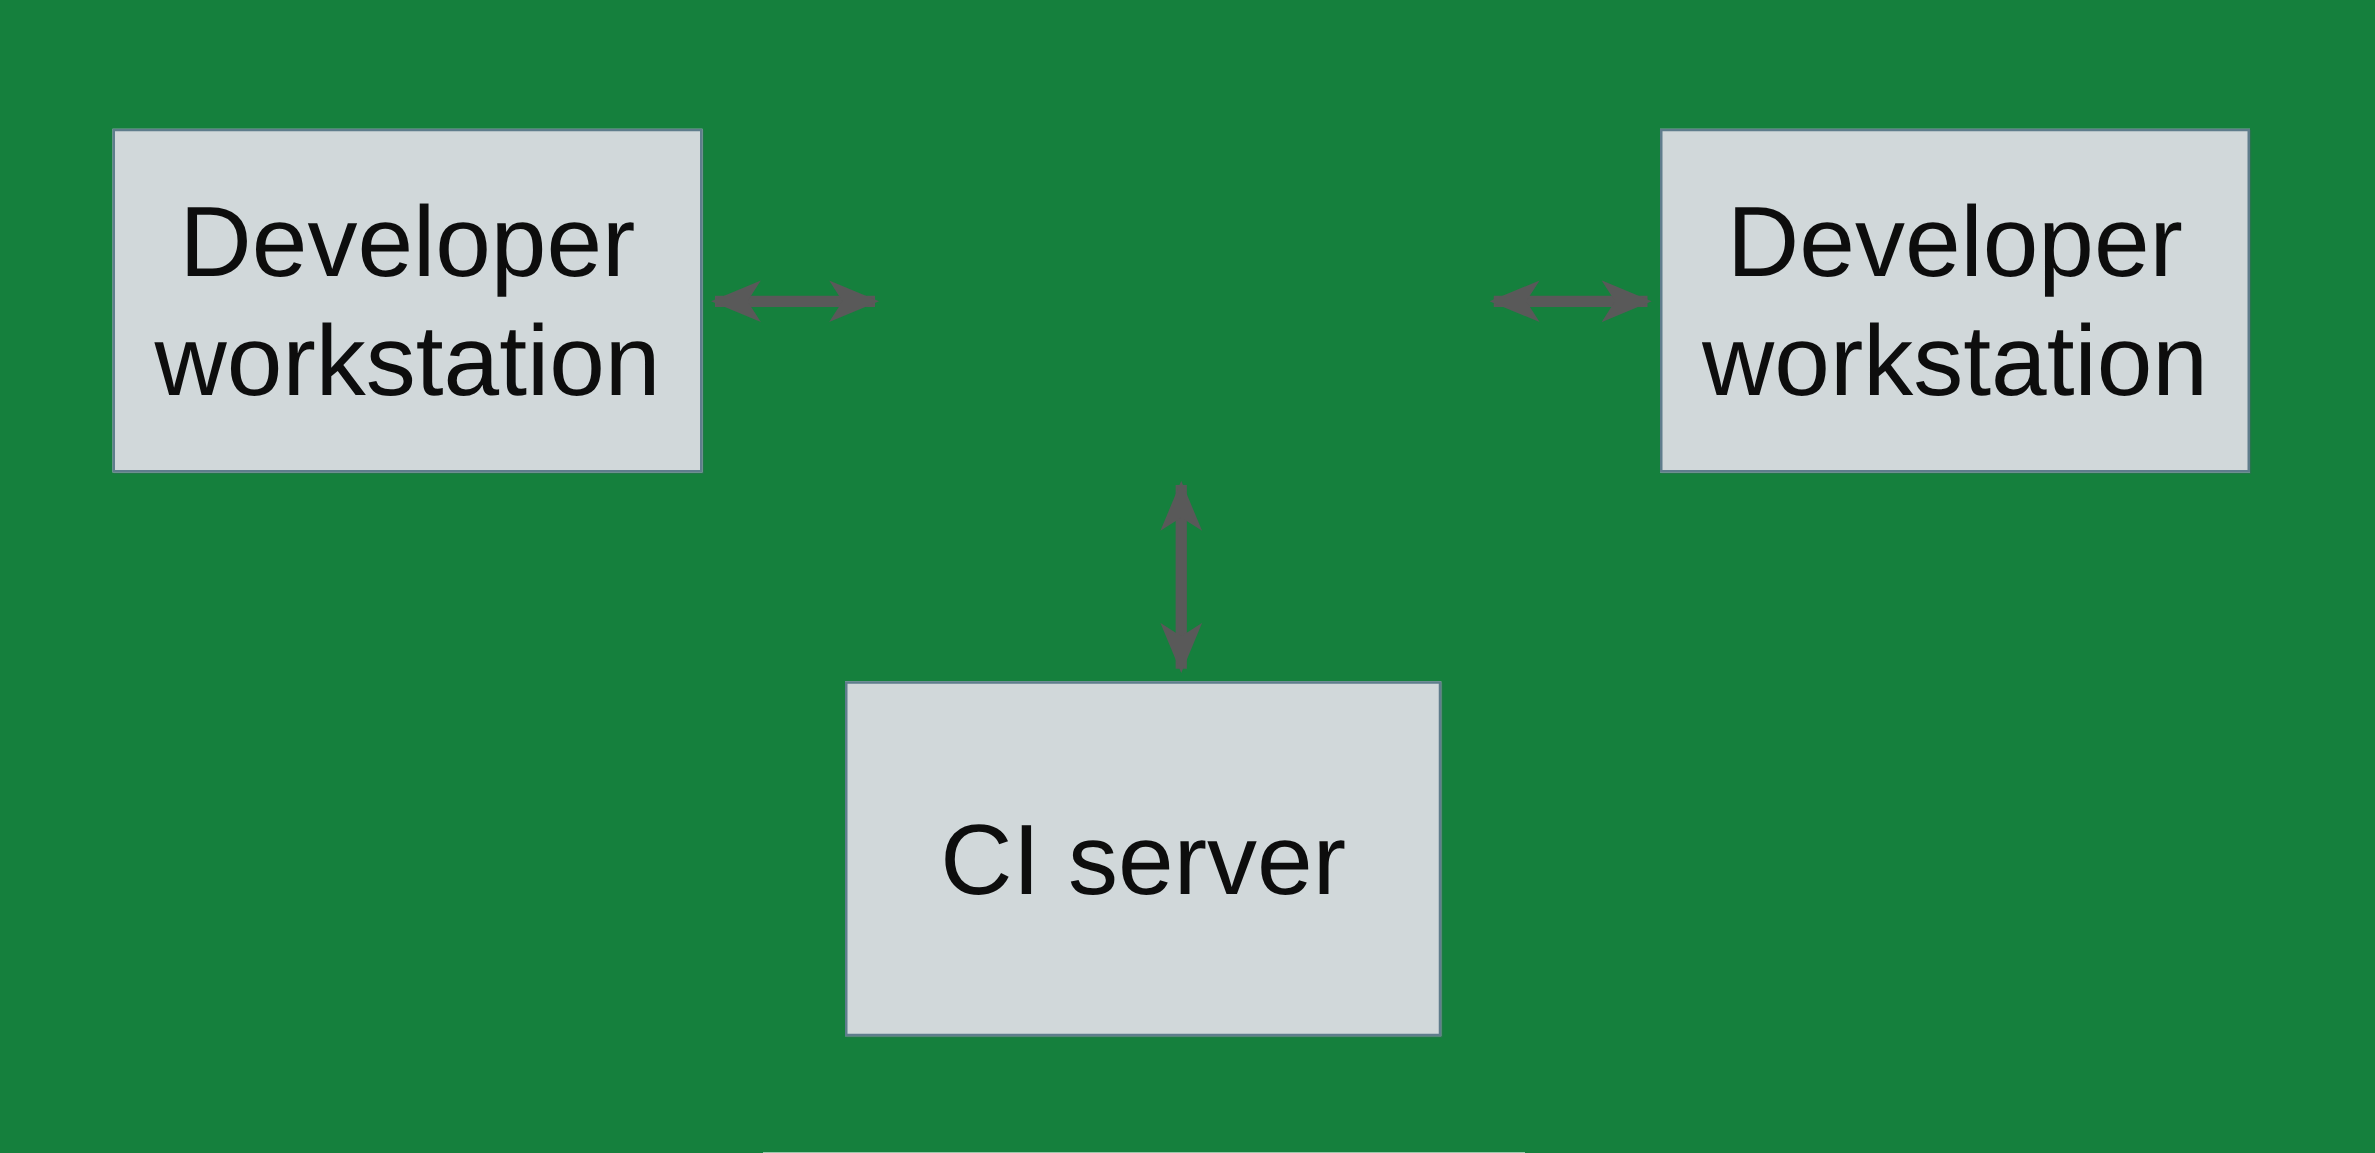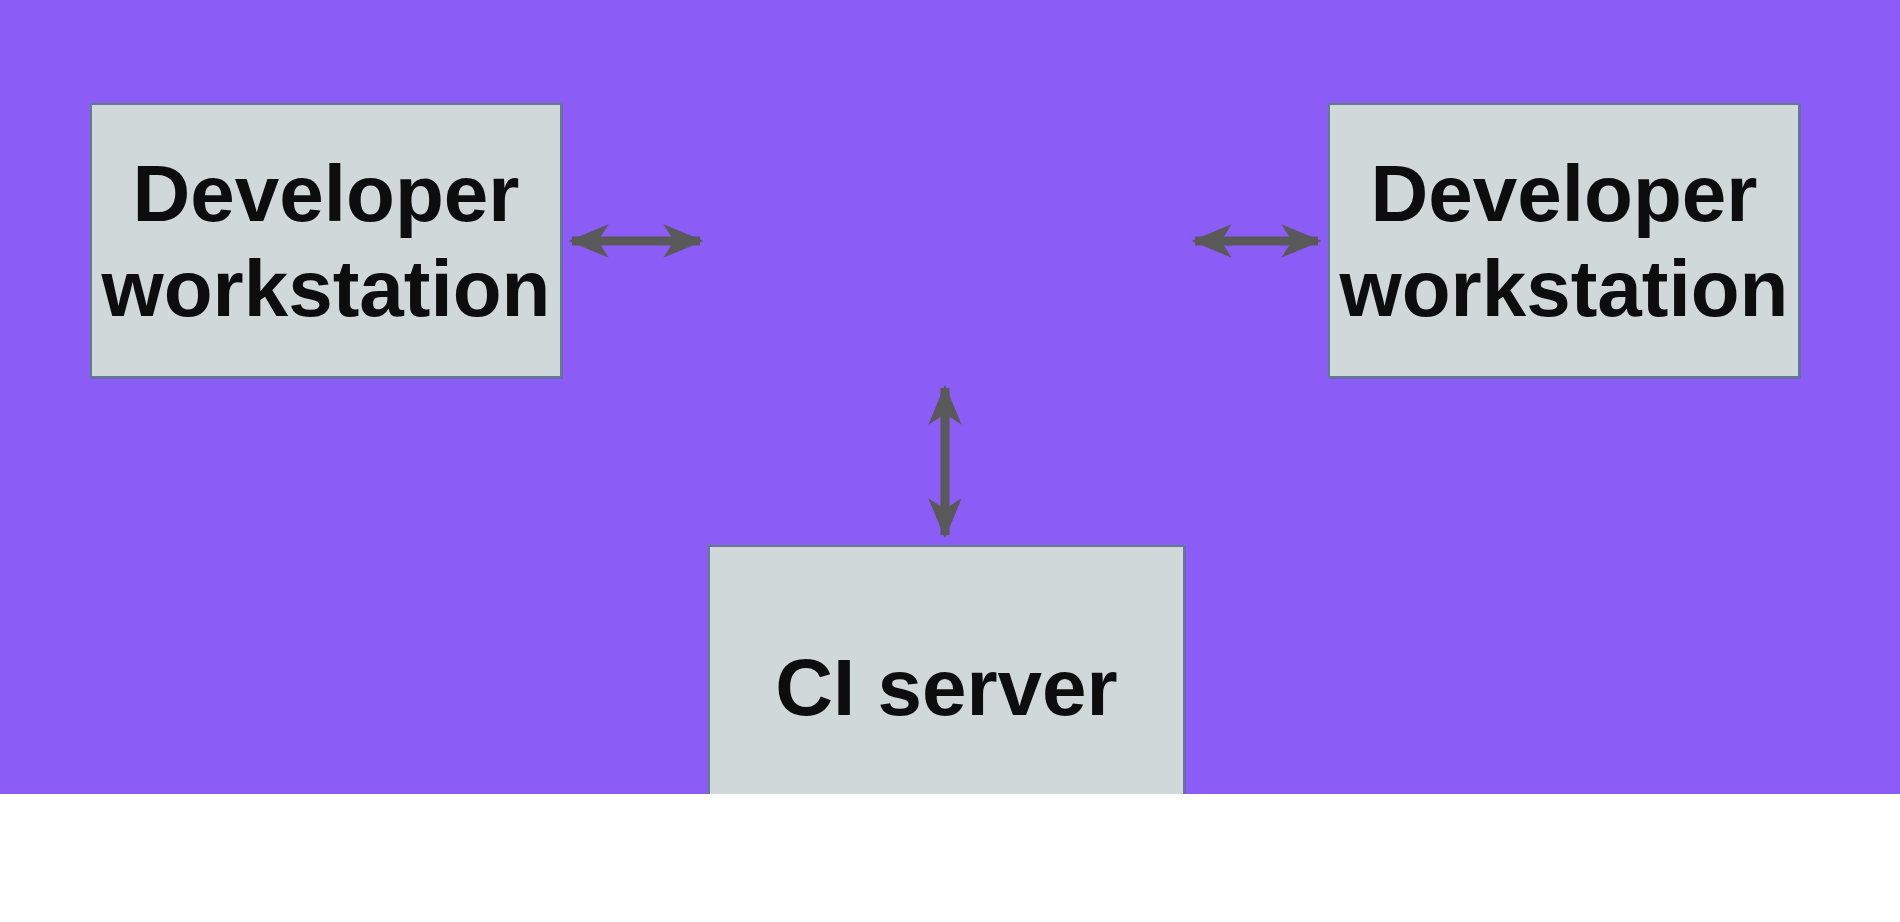--- a/index.html
+++ b/index.html
@@ -3,25 +3,24 @@
 <meta charset="utf-8">
 <style>
   html, body {
     margin: 0;
     padding: 0;
     background: #ffffff;
   }
   #canvas {
     position: relative;
     width: 1900px;
-    height: 794px;
-    background: #8b5cf6;
+    height: 922px;
+    background: #15803d;
     overflow: hidden;
     font-family: "Liberation Sans", "DejaVu Sans", sans-serif;
-    font-weight: bold;
   }
   .node {
     position: absolute;
     background: #d1d8da;
     border: 2px solid #5f7d8c;
     box-shadow: 1px 1px 0 rgba(74, 98, 110, 0.35);
     display: flex;
     align-items: center;
     justify-content: center;
     box-sizing: border-box;
@@ -30,21 +29,21 @@
     font-size: 80px;
     line-height: 95px;
     color: #0d0d0d;
     text-align: center;
     white-space: pre-line;
     letter-spacing: 0px;
   }
   #node-dev-left   { left: 90px;   top: 103px; width: 472px; height: 275px; }
   #node-shared     { left: 708px;  top: 103px; width: 477px; height: 275px; }
   #node-dev-right  { left: 1328px; top: 103px; width: 472px; height: 275px; }
-  #node-ci         { left: 708px;  top: 545px; width: 477px; height: 284px; }
+  #node-ci         { left: 676px;  top: 545px; width: 477px; height: 284px; }
   #edges-layer {
     position: absolute;
     left: 0;
     top: 0;
     width: 1900px;
     height: 922px;
     pointer-events: none;
   }
 </style>
 </head>

